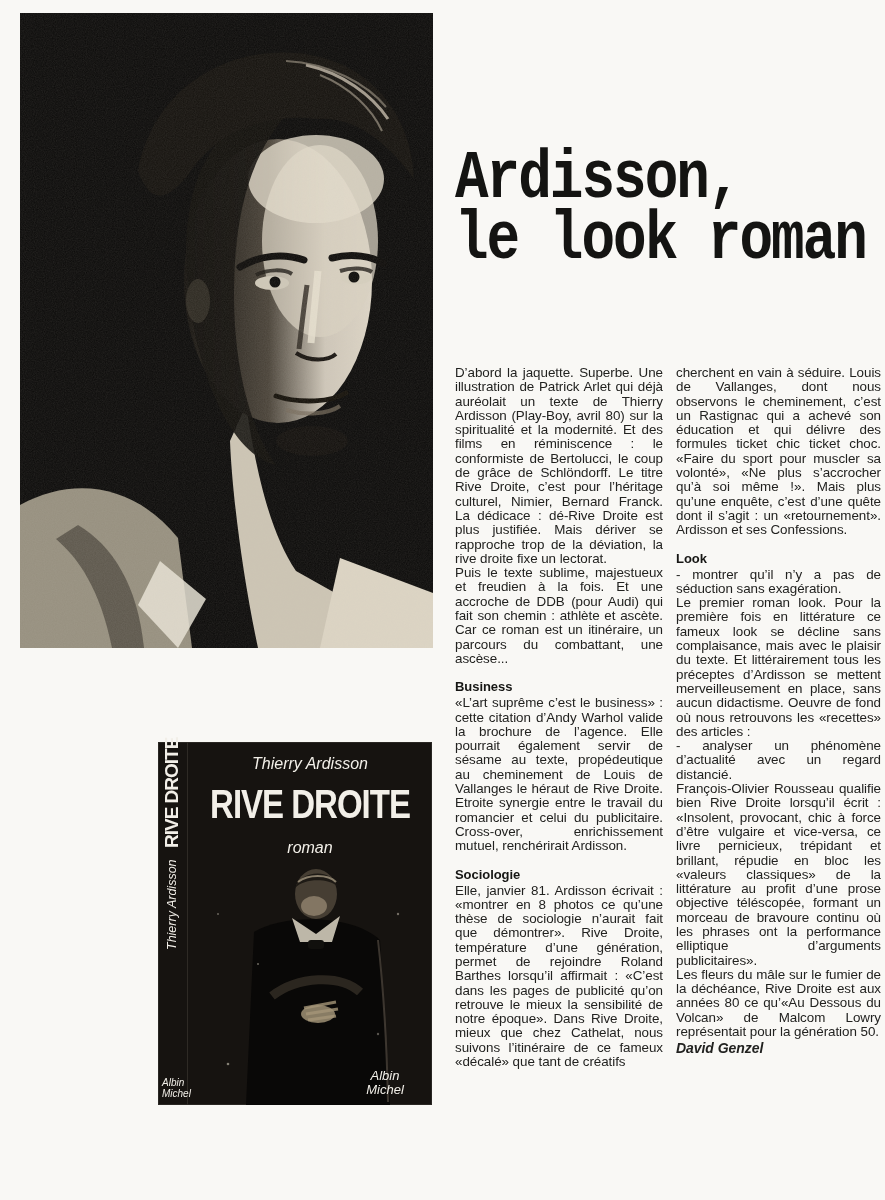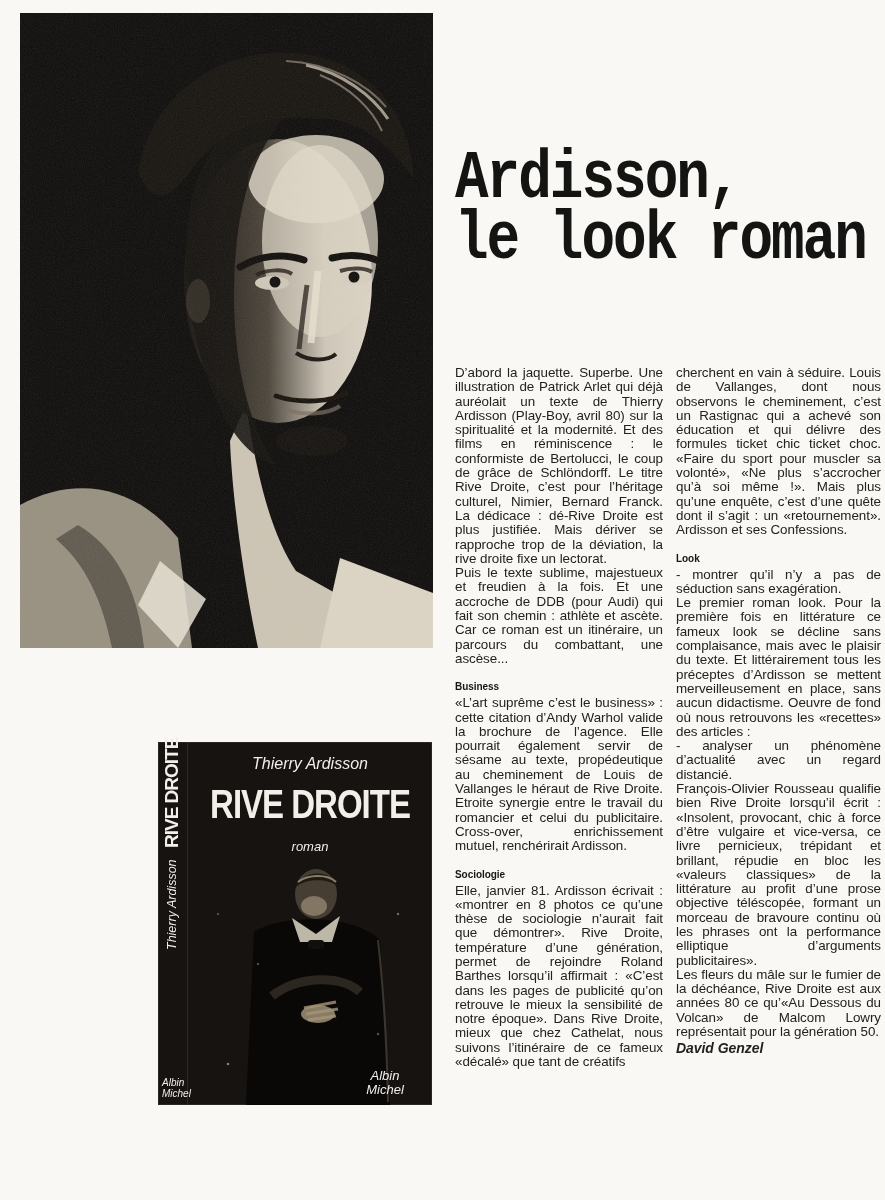--- a/index.html
+++ b/index.html
@@ -17,41 +17,41 @@
   .headline{position:absolute; left:455px; top:148px; transform:scaleY(1.22); transform-origin:0 0;
     font-family:"Liberation Mono","DejaVu Sans Mono",monospace; font-weight:700; font-size:56px;
     line-height:50px; letter-spacing:-2px; color:#141412; white-space:nowrap;}
 
   
   .col{position:absolute; top:366px; font-size:13.4px; line-height:14.3px; text-align:justify;
     color:#222220; letter-spacing:-0.05px; hyphens:auto;}
   .col-1{left:455px; width:208px;}
   .col-2{left:676px; width:205px;}
   .col p{margin:0;}
-  .col h3{font-size:10px; line-height:15px; margin:13px 0 2px 0; text-align:left; color:#161614;}
+  .col h3{font-size:13px; line-height:15px; margin:13px 0 2px 0; text-align:left; color:#161614;}
   .col .byline{margin-top:2px; text-align:left; font-style:italic; font-weight:700; padding-right:6px; font-size:14px;}
   .col .credit{margin-top:19px; line-height:15px;}
   .col .credit .credit-title{font-weight:700;}
 
   
   .cover{position:absolute; left:158px; top:742px; width:274px; height:363px; background:var(--cover_black);
     color:var(--cover_white); box-shadow:0 0 0 1px #2a2723 inset;}
   .spine{position:absolute; left:0; top:0; width:30px; height:100%; border-right:1px solid #2e2a25;}
   .spine-title{position:absolute; left:1px; top:6px; height:100px; width:26px;
     writing-mode:vertical-rl; transform:rotate(180deg);
     font-weight:700; font-size:19px; letter-spacing:-1px; white-space:nowrap; line-height:26px;}
   .spine-author{position:absolute; left:5px; top:113px; height:95px; width:20px;
     writing-mode:vertical-rl; transform:rotate(180deg);
     font-style:italic; font-size:12.5px; white-space:nowrap; line-height:18px;}
   .spine-publisher{position:absolute; left:4px; bottom:6px; font-style:italic; font-size:10px; line-height:10.5px; width:26px;}
   .cover-main{position:absolute; left:30px; top:0; width:244px; height:100%;}
   .cover-author{position:absolute; top:13px; width:100%; text-align:center; font-style:italic; font-size:16px;}
   .cover-title{position:absolute; top:38px; width:100%; text-align:center; font-weight:700; font-size:33px;
     letter-spacing:-1px; transform:scaleY(1.25); transform-origin:50% 0; white-space:nowrap;}
-  .cover-genre{position:absolute; top:97px; width:100%; text-align:center; font-style:italic; font-size:13px;}
+  .cover-genre{position:absolute; top:97px; width:100%; text-align:center; font-style:italic; font-size:16px;}
   .cover-figure{position:absolute; left:0; top:112px; width:244px; height:251px;}
   .cover-publisher{position:absolute; right:16px; bottom:8px; width:62px; text-align:center;
     font-style:italic; font-size:13px; line-height:14px;}
 </style>
 </head>
 <body>
 
 <div class="page">
 
   <div class="portrait">

